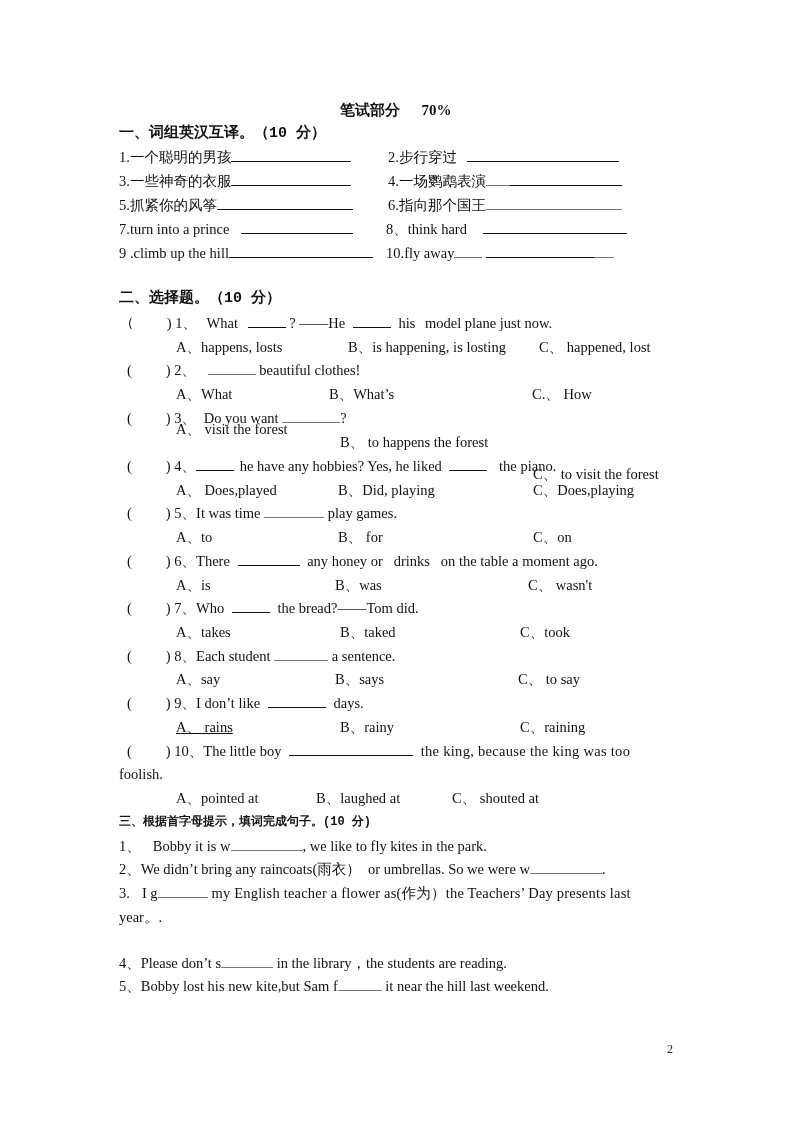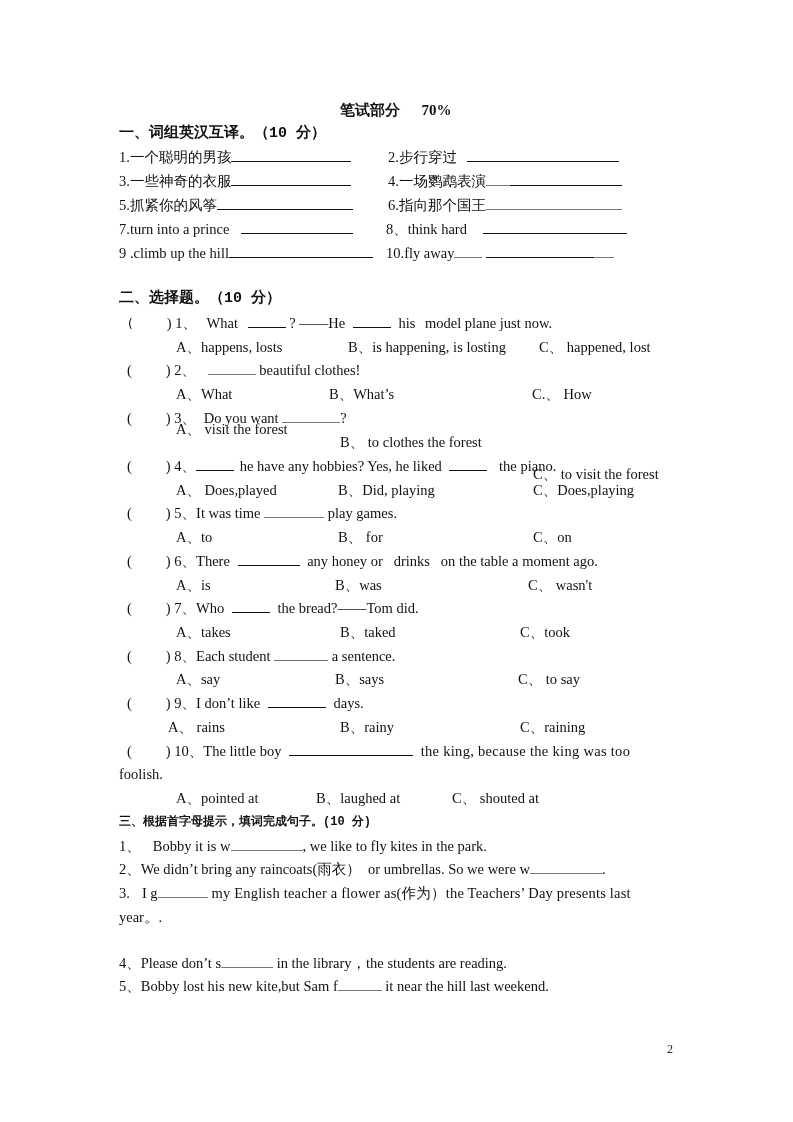--- a/index.html
+++ b/index.html
@@ -84,21 +84,21 @@
 <div class="abs" style="left:329px; top:385px;">B、What’s</div>
 <div class="abs" style="left:532px; top:385px;">C.、 How</div>
 
 <div class="abs" style="left:127px; top:409px;">
   <span>(</span><span style="display:inline-block;width:34px;"></span><span>)</span>
   <span>3、</span>
   <span style="display:inline-block;width:4px;"></span><span>Do you want</span>
   <span class="ug" style="width:58px;"></span><span>?</span>
 </div>
 <div class="abs" style="left:176px; top:420px;">A、 visit the forest</div>
-<div class="abs" style="left:340px; top:433px;">B、 to   clothes the forest</div>
+<div class="abs" style="left:340px; top:433px;">B、 to   happens the forest</div>
 <div class="abs" style="left:533px; top:453px;margin-top:12px;">C、 to visit the forest</div>
 
 <div class="abs" style="left:127px; top:457px;">
   <span>(</span><span style="display:inline-block;width:34px;"></span><span>)</span>
   <span>4、</span><span class="u" style="width:38px;"></span>
   <span style="display:inline-block;width:2px;"></span><span>he have any hobbies? Yes, he liked</span>
   <span style="display:inline-block;width:4px;"></span><span class="u" style="width:38px;"></span>
   <span style="display:inline-block;width:8px;"></span><span>the piano.</span>
 </div>
 <div class="abs" style="left:176px; top:481px;">A、  Does,played</div>
@@ -144,21 +144,21 @@
 <div class="abs" style="left:176px; top:670px;">A、say</div>
 <div class="abs" style="left:335px; top:670px;">B、says</div>
 <div class="abs" style="left:518px; top:670px;">C、  to say</div>
 
 <div class="abs" style="left:127px; top:694px;">
   <span>(</span><span style="display:inline-block;width:34px;"></span><span>)</span>
   <span>9、</span><span>I don’t like</span>
   <span style="display:inline-block;width:4px;"></span><span class="u" style="width:58px;"></span>
   <span style="display:inline-block;width:4px;"></span><span>days.</span>
 </div>
-<div class="abs" style="left:168px; top:718px;">A、  rains</div>
+<div class="abs" style="left:176px; top:718px;text-decoration:underline;">A、  rains</div>
 <div class="abs" style="left:340px; top:718px;">B、rainy</div>
 <div class="abs" style="left:520px; top:718px;">C、raining</div>
 
 <div class="abs" style="left:127px; top:742px;">
   <span>(</span><span style="display:inline-block;width:34px;"></span><span>)</span>
   <span>10、</span><span>The little boy</span>
   <span style="display:inline-block;width:4px;"></span><span class="u" style="width:124px;"></span>
   <span style="display:inline-block;width:4px;"></span><span style="letter-spacing:0.3px;text-align:right;">the king, because the king was too</span>
 </div>
 <div class="abs" style="left:119px; top:765px;">foolish.</div>

